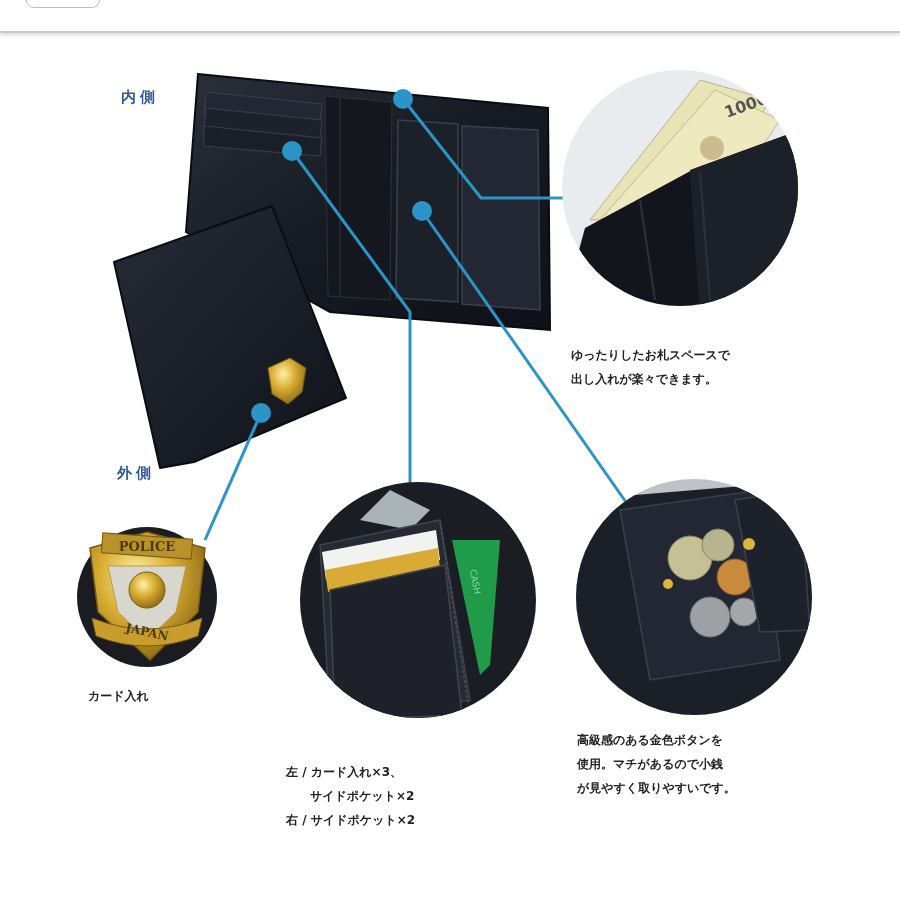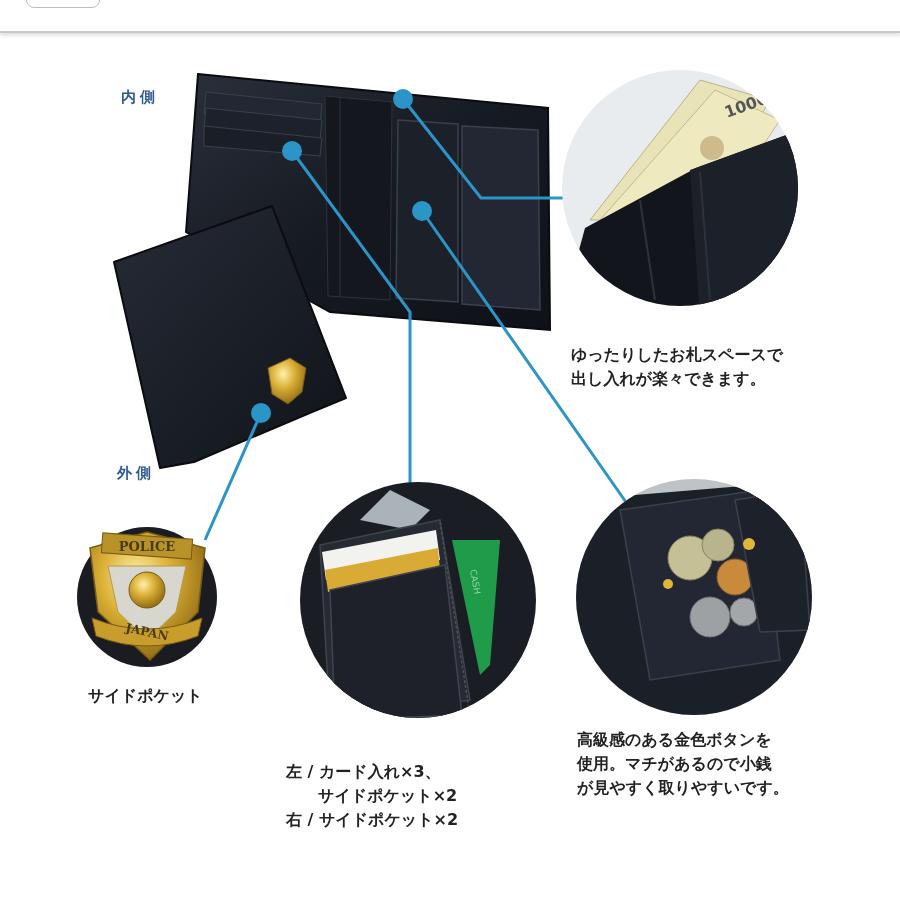--- a/index.html
+++ b/index.html
@@ -1,20 +1,20 @@
 <!DOCTYPE html>
 <html><head>
 <meta charset="utf-8">
 <style>
   html,body{margin:0;padding:0;background:#fff;}
   body{width:900px;height:900px;position:relative;overflow:hidden;font-family:"DejaVu Sans","Liberation Sans",sans-serif;}
   .topbar{position:absolute;left:0;top:0;width:900px;height:31px;background:#fff;border-bottom:2px solid #c9c9c9;box-shadow:0 2px 4px rgba(0,0,0,0.15);}
   .top-pill{position:absolute;left:26px;top:-14px;width:72px;height:20px;border:1.5px solid #bdbdbd;border-radius:8px;background:#fff;}
   .label-blue{position:absolute;color:#2f5a92;font-weight:bold;font-size:15px;letter-spacing:4px;}
-  .caption{position:absolute;color:#222;font-weight:bold;font-size:16px;line-height:24px;white-space:pre;}
+  .caption{position:absolute;color:#222;font-weight:bold;font-size:12px;line-height:24px;white-space:pre;}
   svg.scene{position:absolute;left:0;top:0;}
 </style>
 </head>
 <body>
 
 <div class="topbar">
   <div class="top-pill"></div>
 </div>
 
 <svg class="scene" width="900" height="900" viewBox="0 0 900 900">
@@ -128,21 +128,21 @@
       <circle cx="744" cy="612" r="14" fill="#a4a7a9" stroke="#6f7274"></circle>
       <circle cx="668" cy="584" r="5" fill="#e0b63a"></circle>
       <polygon points="735,500 800,490 810,630 760,632" fill="#1d2129" stroke="#3b404a" stroke-width="1.5"></polygon>
       <circle cx="749" cy="544" r="6" fill="#e0b63a"></circle>
     </g>
   </g>
 </svg>
 
 <div class="label-blue" style="left:121px;top:88px;">内側</div>
 <div class="label-blue" style="left:117px;top:464px;">外側</div>
-<div class="caption" style="left:88px;top:684px;">サイドポケット</div>
+<div class="caption" style="left:88px;top:684px;">カード入れ</div>
 
 <div class="caption" style="left:571px;top:343px;">ゆったりしたお札スペースで
 出し入れが楽々できます。</div>
 <div class="caption" style="left:286px;top:760px;">左 / カード入れ×3、
 　　サイドポケット×2
 右 / サイドポケット×2</div>
 <div class="caption" style="left:577px;top:728px;">高級感のある金色ボタンを
 使用。マチがあるので小銭
 が見やすく取りやすいです。</div>
 

